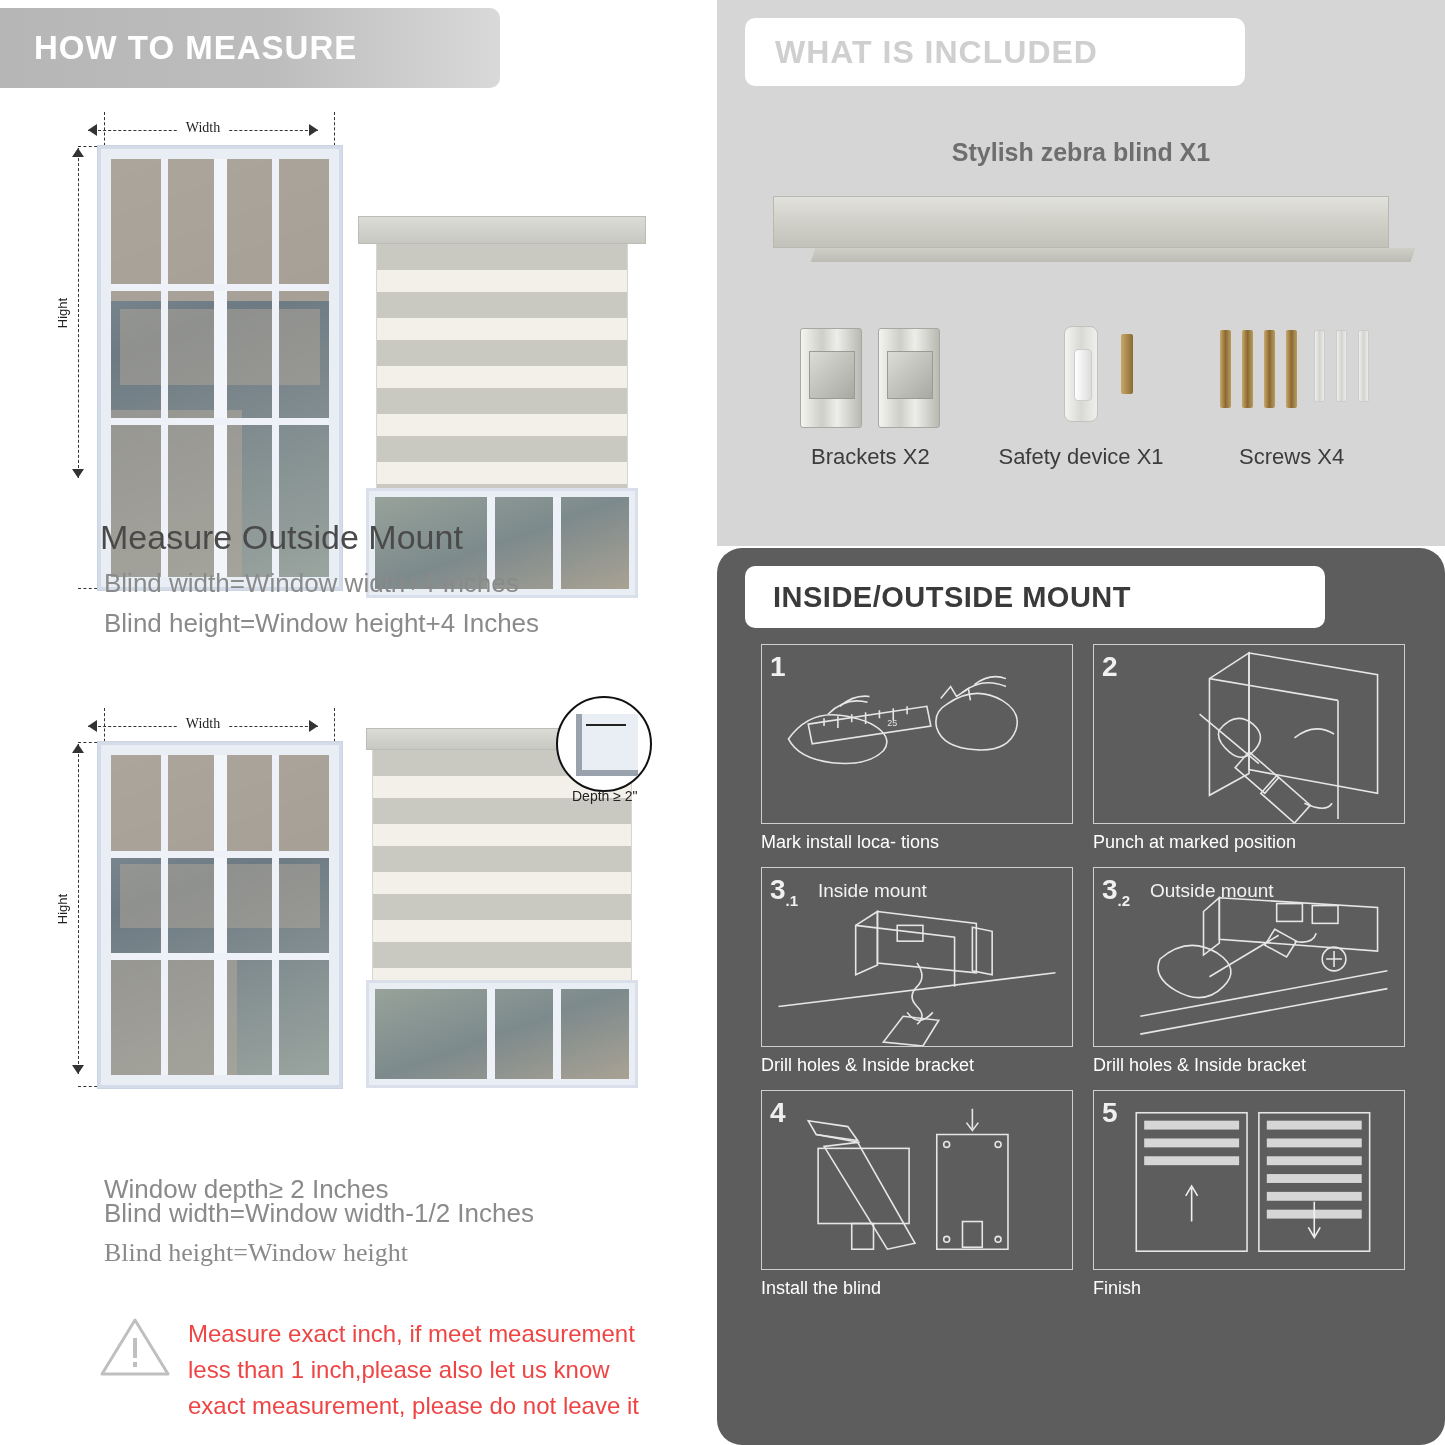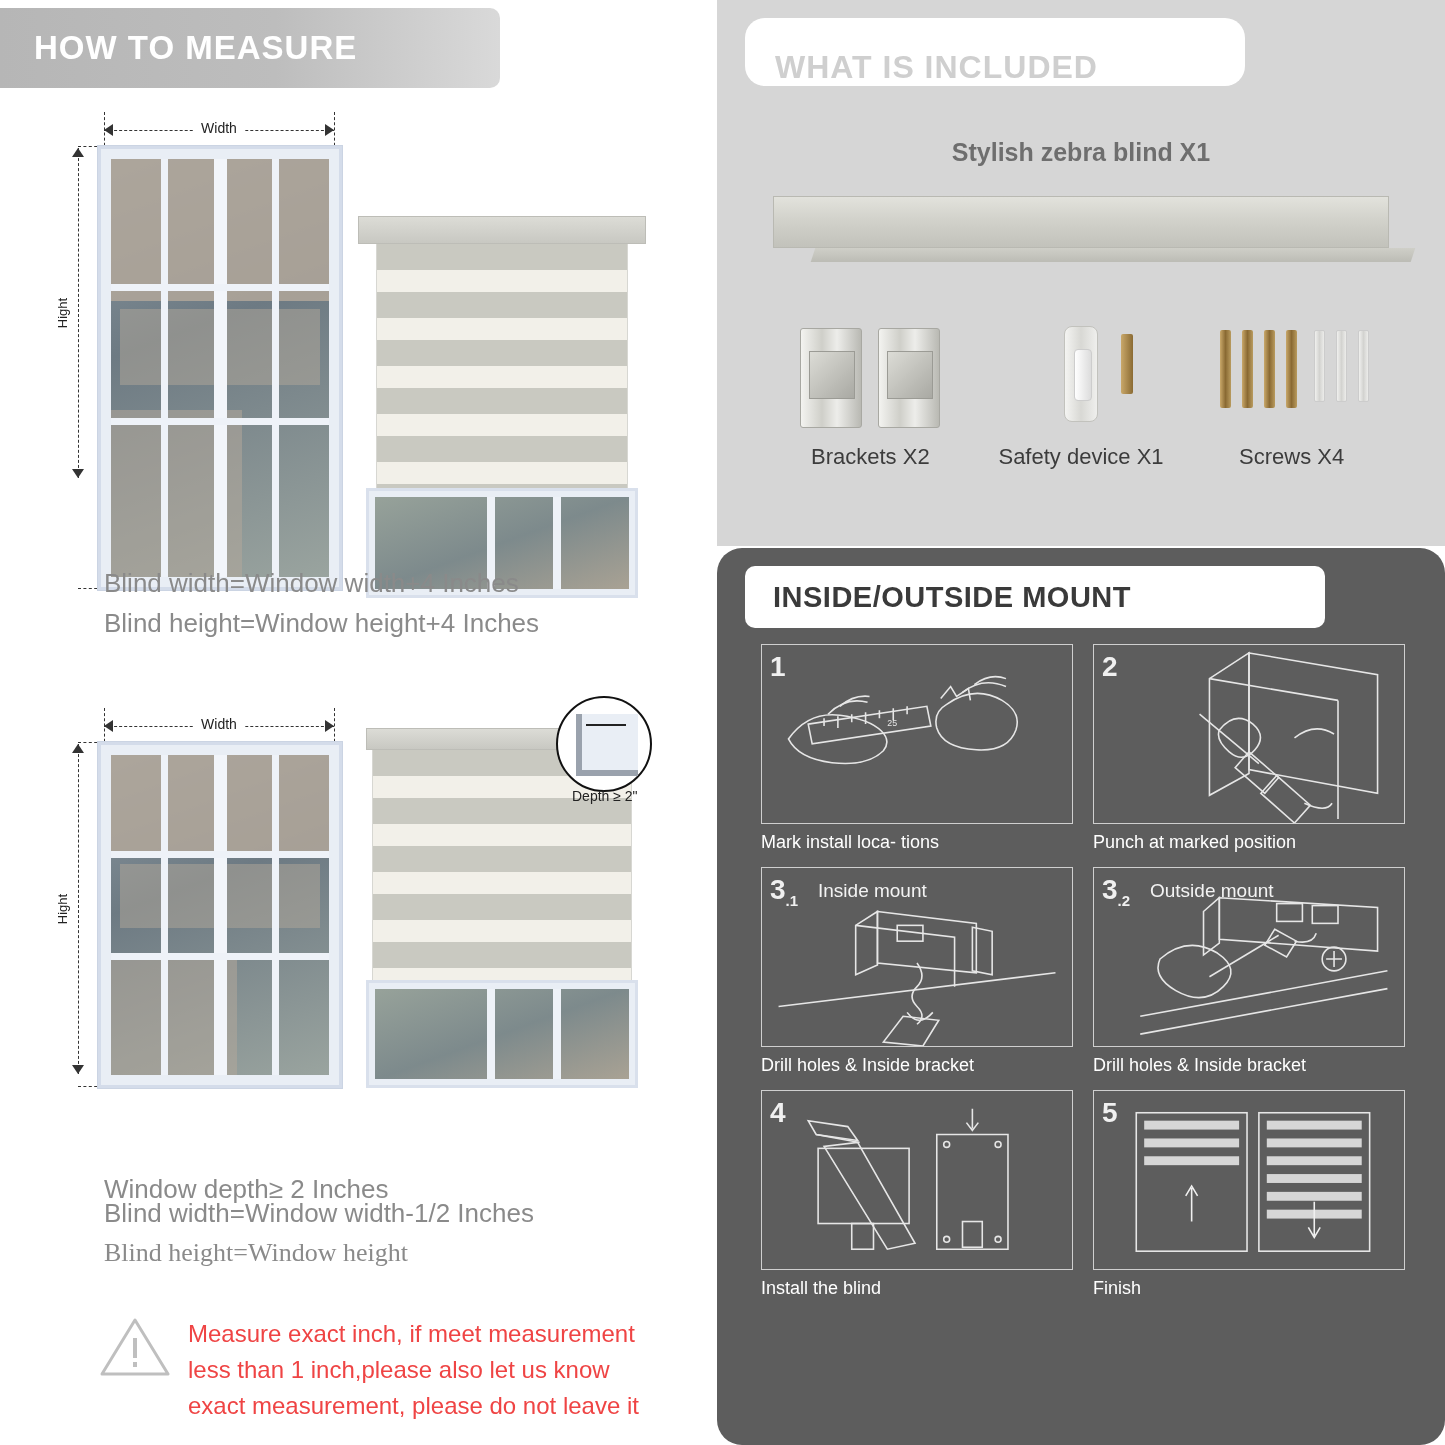--- a/index.html
+++ b/index.html
@@ -30,21 +30,21 @@
 
   
   .measure-block { position:absolute; left:0; width:713px; }
   .mb1 { top:100px; }
   .mb2 { top:696px; }
 
   .dim-area { position:relative; width:713px; height:400px; }
 
   
   .width-arrow {
-    position:absolute; left:104px; top:20px; width:230px; height:20px;
+    position:absolute; left:88px; top:20px; width:230px; height:20px;font-family:Liberation Serif, serif;
   }
   .width-arrow .line {
     position:absolute; top:10px; left:0; width:100%; height:0;
     border-top:1.5px dashed #333;
   }
   .width-arrow .lbl {
     position:absolute; top:0px; left:50%; transform:translateX(-50%);
     background:#fff; padding:0 8px; font-size:14px; color:#222;
   }
   .arrow-l, .arrow-r {
@@ -168,21 +168,21 @@
   
   .vdiv { position:absolute; left:713px; top:0; width:4px; height:1445px; background:#ffffff; }
 
   
   .incl {
     position:absolute; left:717px; top:0; width:728px; height:546px;
     background:#d6d6d6;
   }
   .incl-banner {
     position:absolute; left:28px; top:18px; width:500px; height:68px;
-    background:#ffffff; border-radius:20px; display:flex; align-items:flex-end;
+    background:#ffffff; border-radius:10px; display:flex; align-items:center;
   }
   .incl-banner span {
     font-size:32px; font-weight:bold; letter-spacing:1px; color:#cfcfcf; padding-left:30px;
   }
   .incl-title {
     position:absolute; left:0; right:0; top:138px; text-align:center;
     font-size:25px; font-weight:bold; color:#6e6e6e;
   }
   .rail {
     position:absolute; left:48px; top:196px; width:632px; height:70px;
@@ -342,20 +342,21 @@
           </div>
           <div class="blind-window">
             <div class="bw-inner">
               <div class="bw-divider" style="left:44%;"></div>
               <div class="bw-divider" style="left:70%;"></div>
             </div>
           </div>
         </div>
       </div>
 
+      <div class="heading" style="top:418px;">Measure Outside Mount</div>
       <div class="sub-line" style="top:468px;">Blind width=Window width+4 Inches</div>
       <div class="sub-line" style="top:508px;">Blind height=Window height+4 Inches</div>
     </div>
 
     <div class="measure-block mb2">
       <div class="dim-area">
 
         <div class="width-arrow">
           <div class="line"></div>
           <div class="arrow-l"></div>

